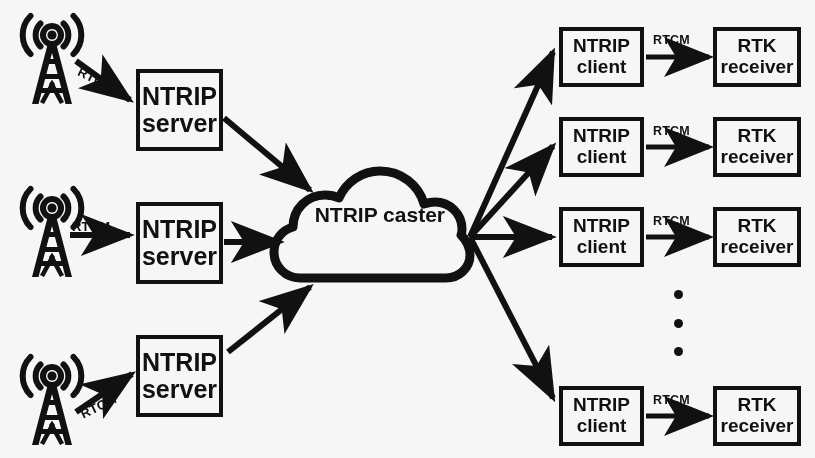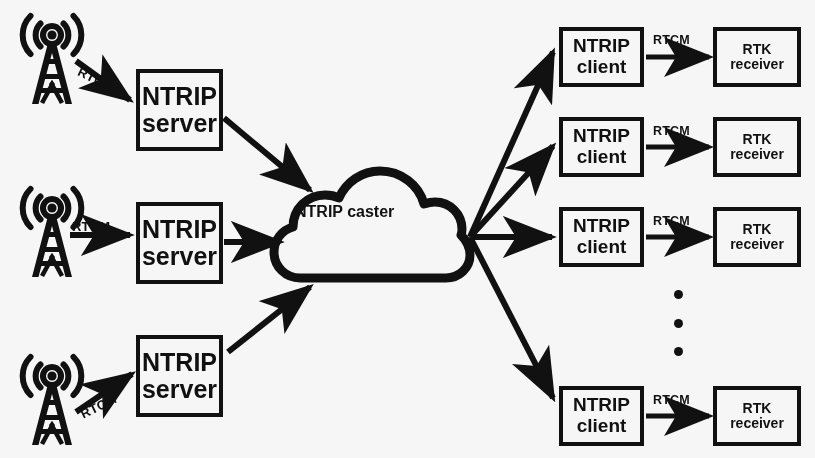--- a/index.html
+++ b/index.html
@@ -39,28 +39,28 @@
     color: #111111;
     font-weight: bold;
     font-family: "Liberation Sans", sans-serif;
   }
   .node-box .line1, .node-box .line2 {
     display: block;
     white-space: nowrap;
   }
   .server-box { font-size: 25px; }
   .client-box { font-size: 19px; }
-  .receiver-box { font-size: 14px; }
+  .receiver-box { font-size: 19px; }
   .cloud-label {
     position: absolute;
     color: #111111;
     font-weight: bold;
-    font-size: 16px;
-    font-family: "Liberation Sans", sans-serif;
-    text-align: left;
+    font-size: 21px;
+    font-family: "Liberation Sans", sans-serif;
+    text-align: right;
     line-height: 1.22;
     white-space: nowrap;
   }
   .rtcm-label {
     position: absolute;
     color: #111111;
     font-weight: bold;
     font-size: 13px;
     letter-spacing: 0.2px;
     font-family: "Liberation Sans", sans-serif;

